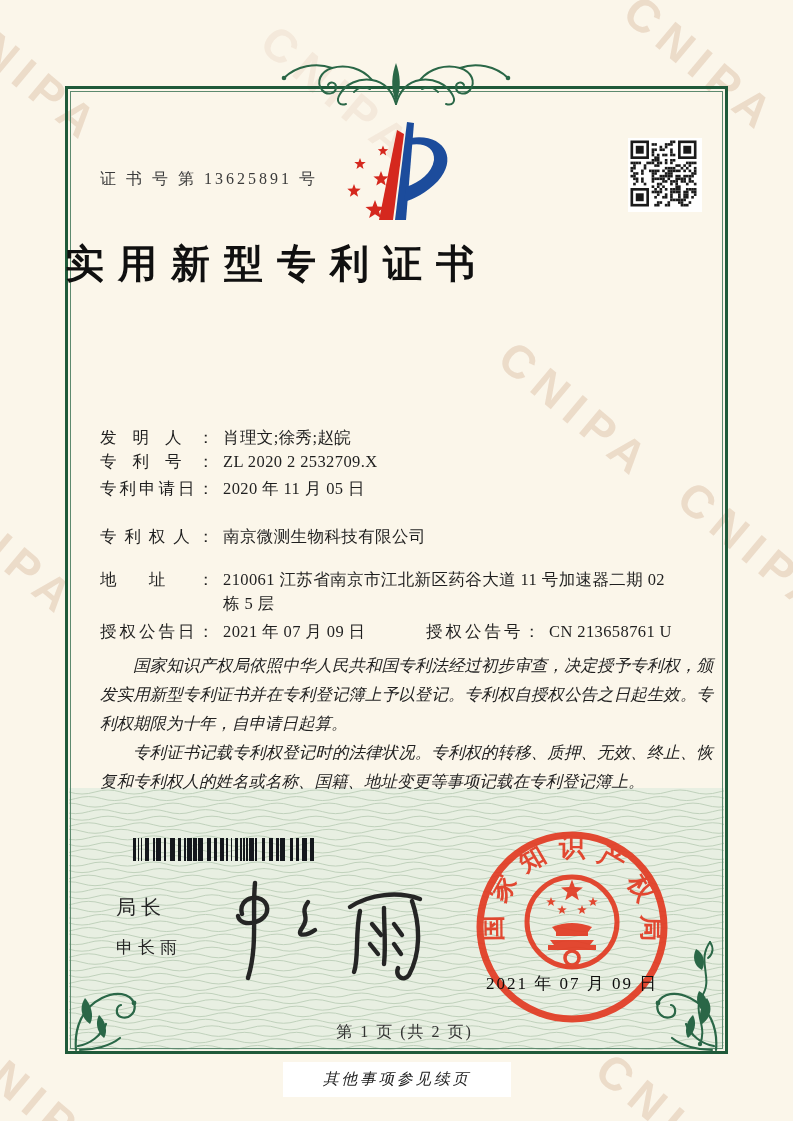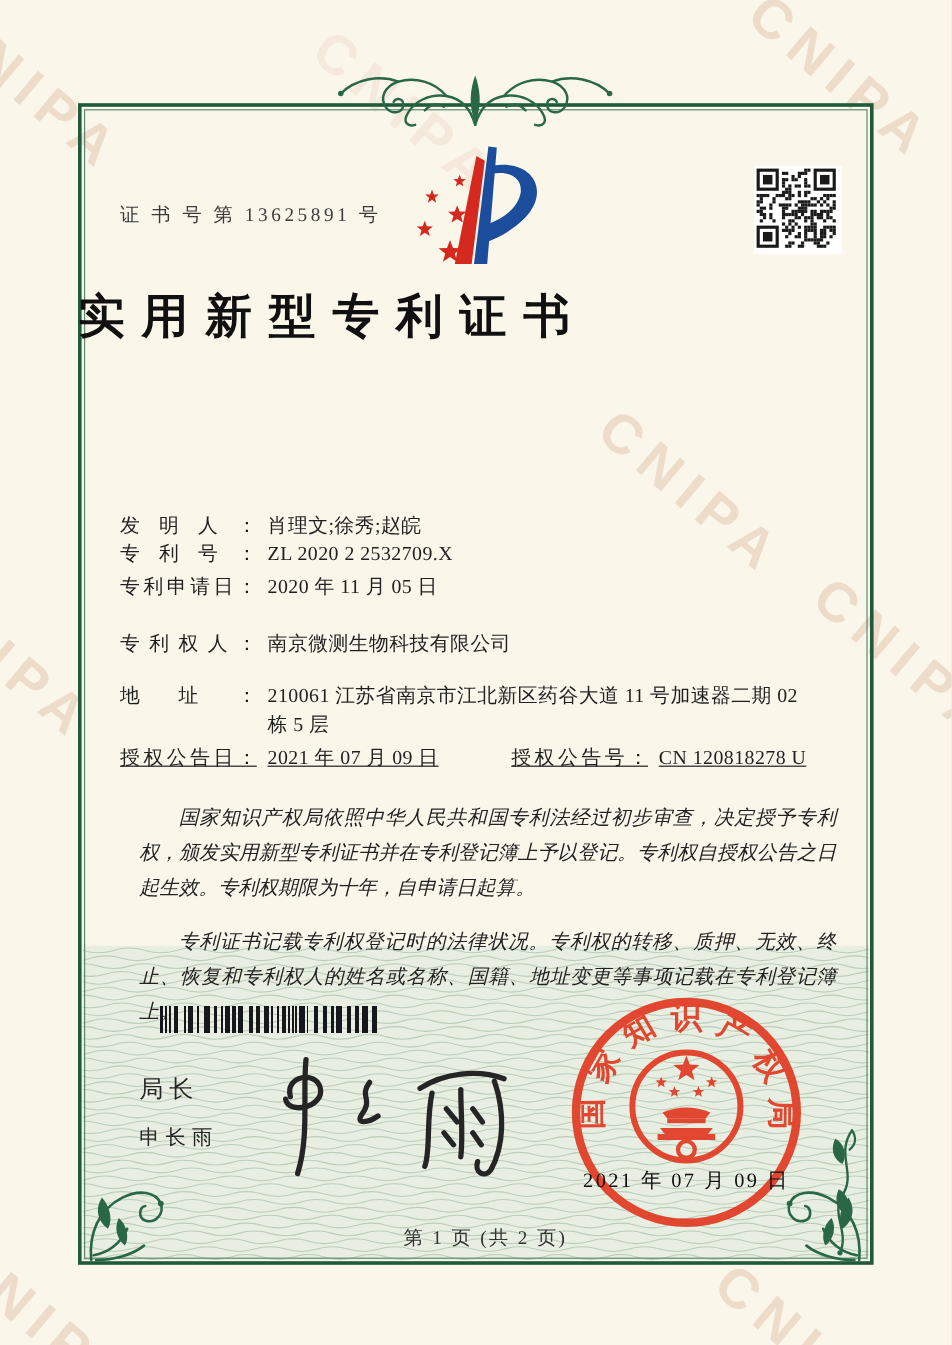--- a/index.html
+++ b/index.html
@@ -19,21 +19,21 @@
   .title{position:absolute;z-index:5;left:65px;top:237px;width:657px;
     font-size:39px;font-weight:bold;letter-spacing:14px;padding-left:0;color:#101010;}
   .row{position:absolute;z-index:5;left:100px;display:flex;align-items:flex-start;
     font-size:16.5px;color:#1f1f1f;line-height:24px;}
   .flabel{display:inline-block;width:114px;flex:none;text-align:justify;text-align-last:justify;}
   .fvalue{margin-left:9px;letter-spacing:0.4px;}
   .fvalue.narrow{width:455px;}
   .fvalue.fixed{width:203px;}
   .body-text{position:absolute;z-index:5;left:100px;top:651px;width:613px;
     font-style:italic;font-size:16.5px;line-height:29px;color:#222;text-align:justify;}
-  .body-text p{margin:16px;text-indent:2em;}
+  .body-text p{margin:0;text-indent:2em;}
   .barcode{position:absolute;z-index:5;left:133px;top:838px;}
   .sig-role{position:absolute;z-index:5;left:116px;top:894px;font-family:"Liberation Sans","DejaVu Sans",sans-serif;
     font-size:20px;letter-spacing:5px;color:#262626;}
   .sig-name{position:absolute;z-index:5;left:116px;top:936px;font-family:"Liberation Sans","DejaVu Sans",sans-serif;
     font-size:17px;letter-spacing:5px;color:#262626;}
   .signature{position:absolute;z-index:5;left:212px;top:876px;}
   .seal{position:absolute;z-index:6;left:472px;top:827px;opacity:0.92;}
   .seal-date{position:absolute;z-index:7;left:470px;top:972px;width:204px;text-align:center;
     font-size:17px;letter-spacing:2px;color:#0d0d0d;}
   .page-info{position:absolute;z-index:5;left:76px;top:1022px;width:657px;text-align:center;
@@ -397,25 +397,25 @@
     <span class="fvalue">2020 年 11 月 05 日</span>
   </div>
   <div class="row" style="top:525px;">
     <span class="flabel">专利权人：</span>
     <span class="fvalue">南京微测生物科技有限公司</span>
   </div>
   <div class="row" style="top:568px;">
     <span class="flabel">地址：</span>
     <span class="fvalue narrow">210061 江苏省南京市江北新区药谷大道 11 号加速器二期 02 栋 5 层</span>
   </div>
-  <div class="row" style="top:620px;text-decoration:underline;">
+  <div class="row" style="top:620px;">
     <span class="flabel">授权公告日：</span>
     <span class="fvalue fixed">2021 年 07 月 09 日</span>
     <span class="flabel">授权公告号：</span>
-    <span class="fvalue">CN 120818278 U</span>
+    <span class="fvalue">CN 213658761 U</span>
   </div>
 
   <div class="body-text">
     <p>国家知识产权局依照中华人民共和国专利法经过初步审查，决定授予专利权，颁发实用新型专利证书并在专利登记簿上予以登记。专利权自授权公告之日起生效。专利权期限为十年，自申请日起算。</p>
     <p>专利证书记载专利权登记时的法律状况。专利权的转移、质押、无效、终止、恢复和专利权人的姓名或名称、国籍、地址变更等事项记载在专利登记簿上。</p>
   </div>
 
   <svg class="barcode" width="184" height="24" viewBox="0 0 184 24">
     <g id="barcode-g" fill="#14171c" shape-rendering="crispEdges">
         <rect x="0.00" y="0" width="3.10" height="23"></rect>
@@ -493,14 +493,15 @@
         <rect x="84" y="105" width="32" height="4"></rect>
         <path d="M78,113 L122,113 L118,118 L82,118 Z"></path>
         <rect x="76" y="118" width="48" height="5"></rect>
       </g>
       <circle cx="100" cy="131" r="7" fill="none" stroke="#e23a22" stroke-width="3.6"></circle>
     </g>
   </svg>
   <div class="seal-date">2021 年 07 月 09 日</div>
 
   <div class="page-info">第 1 页 (共 2 页)</div>
+  <div class="note">其他事项参见续页</div>
 
 </div>
 
 </body></html>

